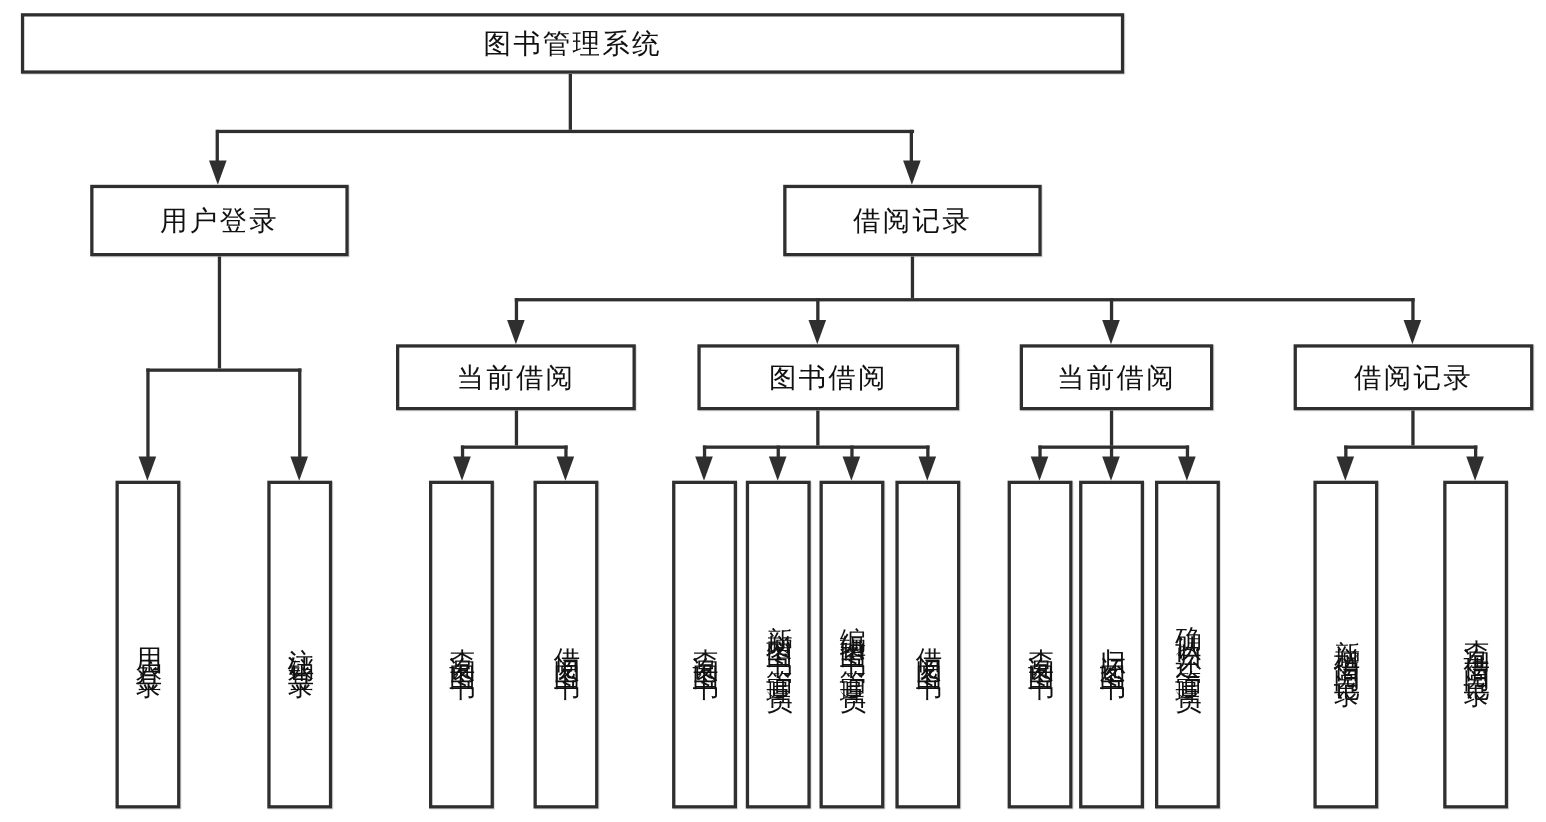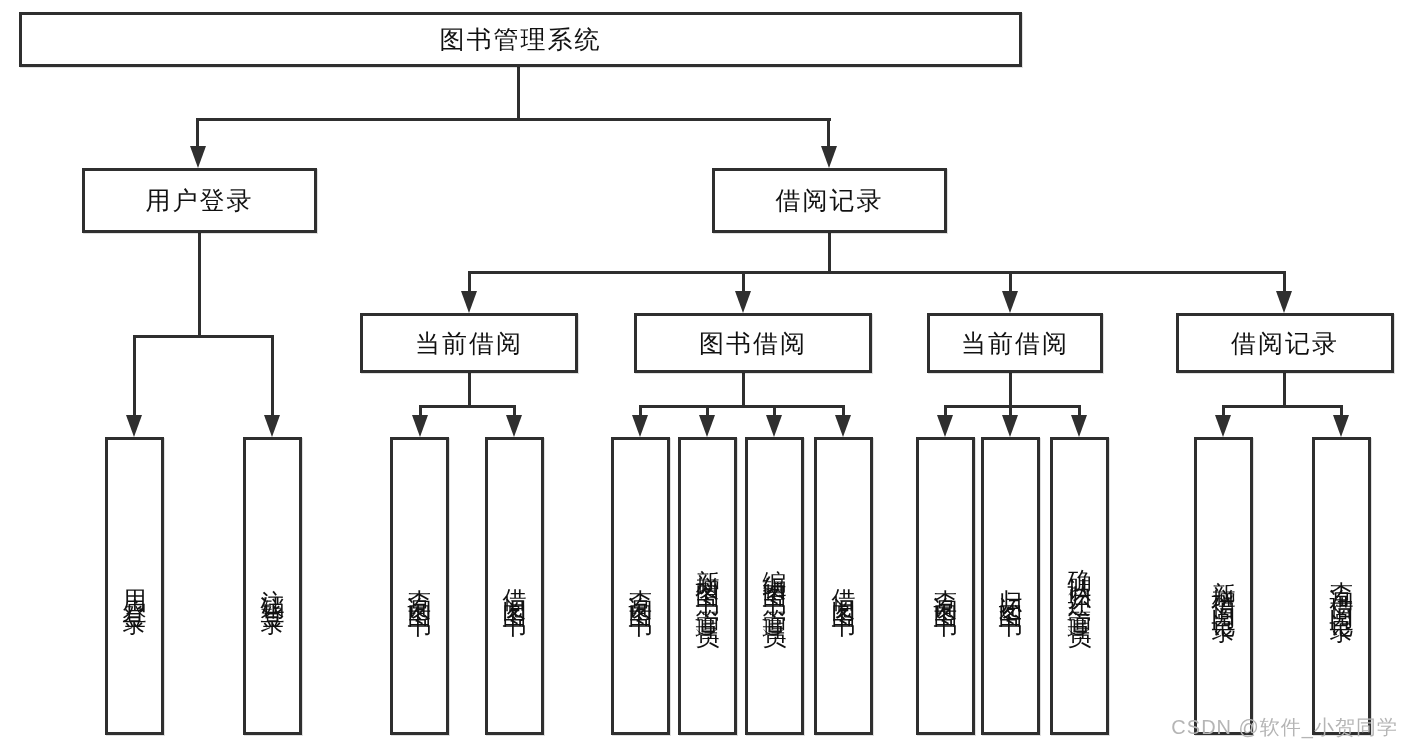--- a/index.html
+++ b/index.html
@@ -202,15 +202,14 @@
     <span>确认归还（管理员）</span>
   </div>
 
   <div class="leaf" style="left:1194px">
     <span>新增借阅记录</span>
   </div>
   <div class="leaf" style="left:1312px">
     <span>查询借阅记录</span>
   </div>
 
-  <div class="watermark">CSDN @软件_小贺同学</div>
 
 </div>
 
 </body></html>

